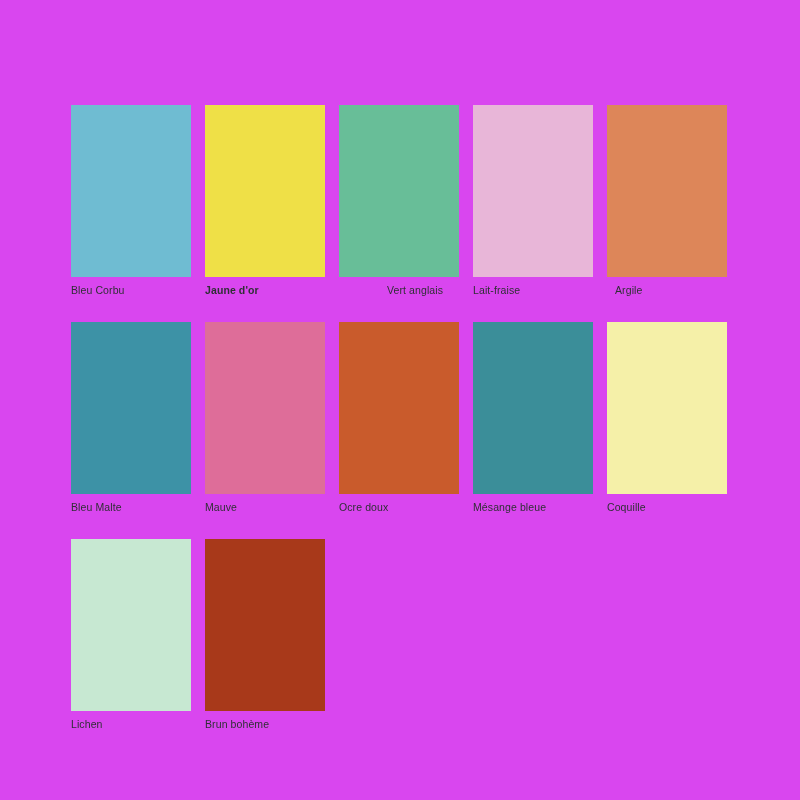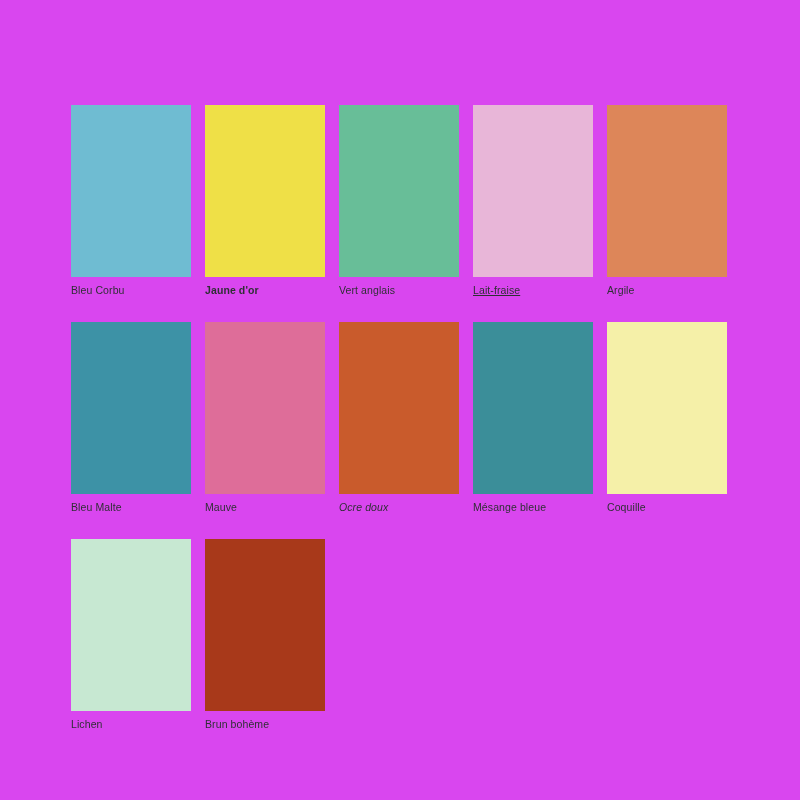--- a/index.html
+++ b/index.html
@@ -66,48 +66,48 @@
       <span class="swatch-label" style="color: rgb(47, 47, 53);">Bleu Corbu</span>
     </div>
 
     <div class="swatch-cell">
       <span class="swatch-chip" style="background: rgb(239, 224, 71);"></span>
       <span class="swatch-label" style="color: rgb(47, 47, 53); font-weight: bold;">Jaune d'or</span>
     </div>
 
     <div class="swatch-cell">
       <span class="swatch-chip" style="background: rgb(104, 190, 152);"></span>
-      <span class="swatch-label" style="color: rgb(47, 47, 53);">Vert anglais</span>
+      <span class="swatch-label" style="color: rgb(47, 47, 53); margin-left: 48px;">Vert anglais</span>
     </div>
 
     <div class="swatch-cell">
       <span class="swatch-chip" style="background: rgb(232, 182, 216);"></span>
-      <span class="swatch-label" style="color: rgb(47, 47, 53); text-decoration: underline;">Lait-fraise</span>
+      <span class="swatch-label" style="color: rgb(47, 47, 53);">Lait-fraise</span>
     </div>
 
     <div class="swatch-cell">
       <span class="swatch-chip" style="background: rgb(221, 134, 89);"></span>
-      <span class="swatch-label" style="color: rgb(47, 47, 53);">Argile</span>
+      <span class="swatch-label" style="color: rgb(47, 47, 53); margin-left: 8px;">Argile</span>
     </div>
 
     <div class="swatch-cell">
       <span class="swatch-chip" style="background: rgb(61, 146, 166);"></span>
       <span class="swatch-label" style="color: rgb(47, 47, 53);">Bleu Malte</span>
     </div>
 
 
 
     <div class="swatch-cell">
       <span class="swatch-chip" style="background: rgb(222, 109, 153);"></span>
       <span class="swatch-label" style="color: rgb(47, 47, 53);">Mauve</span>
     </div>
 
     <div class="swatch-cell">
       <span class="swatch-chip" style="background: rgb(201, 91, 44);"></span>
-      <span class="swatch-label" style="color: rgb(47, 47, 53); font-style: italic;">Ocre doux</span>
+      <span class="swatch-label" style="color: rgb(47, 47, 53);">Ocre doux</span>
     </div>
 
     <div class="swatch-cell">
       <span class="swatch-chip" style="background: rgb(59, 142, 153);"></span>
       <span class="swatch-label" style="color: rgb(47, 47, 53);">Mésange bleue</span>
     </div>
 
     <div class="swatch-cell">
       <span class="swatch-chip" style="background: rgb(245, 240, 168);"></span>
       <span class="swatch-label" style="color: rgb(47, 47, 53);">Coquille</span>

